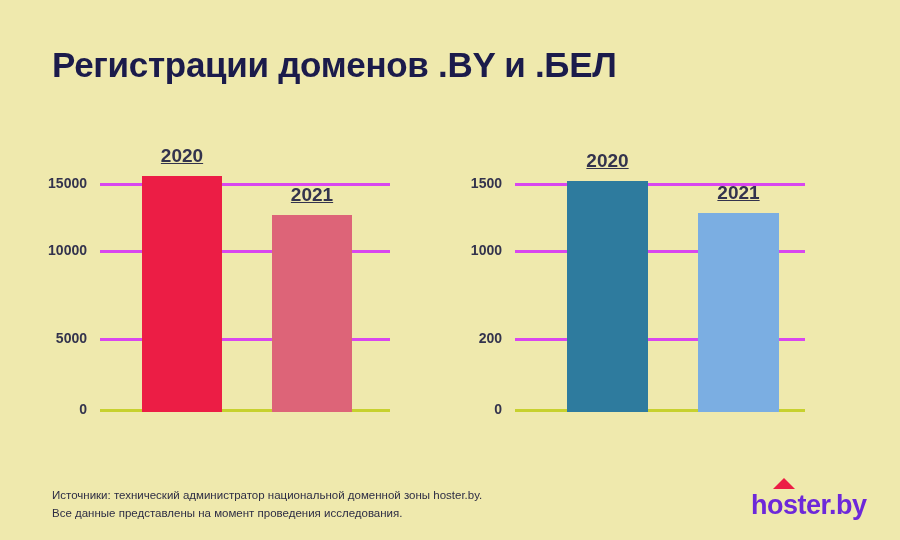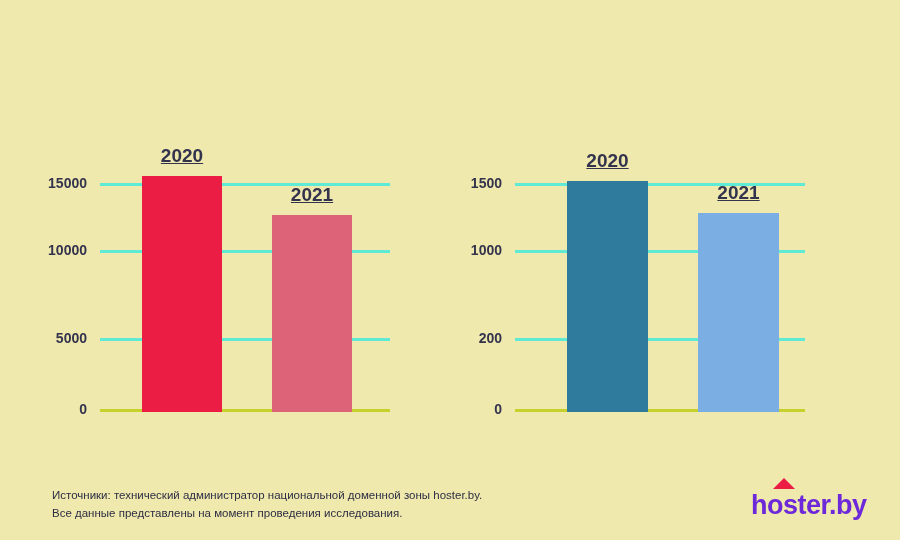--- a/index.html
+++ b/index.html
@@ -38,21 +38,21 @@
     height: 242px;   
   }
   #chart-left .plot  { left: 100px; width: 290px; }
   #chart-right .plot { left: 65px;  width: 290px; }
 
   
   .gridline {
     position: absolute;
     left: 0; right: 0;
     height: 3px;
-    background: #5eead4;
+    background: #d946ef;
   }
   .gridline.baseline { background: #c7d12e; }
 
   
   .ytick {
     position: absolute;
     right: 100%;
     margin-right: 13px;
     transform: translateY(-50%);
     font-size: 14px;
@@ -123,20 +123,21 @@
     font-weight: bold;
     color: #6d28d9;
     letter-spacing: -0.5px;
   }
 </style>
 </head>
 <body>
 
 <div id="infographic">
 
+  <div id="title">Регистрации доменов .BY и .БЕЛ</div>
 
   <div class="chart-panel" id="chart-left">
     <div class="plot">
 
       <div class="gridline" style="bottom:226px;">
         <span class="ytick">15000</span>
       </div>
       <div class="gridline" style="bottom:159px;">
         <span class="ytick">10000</span>
       </div>

